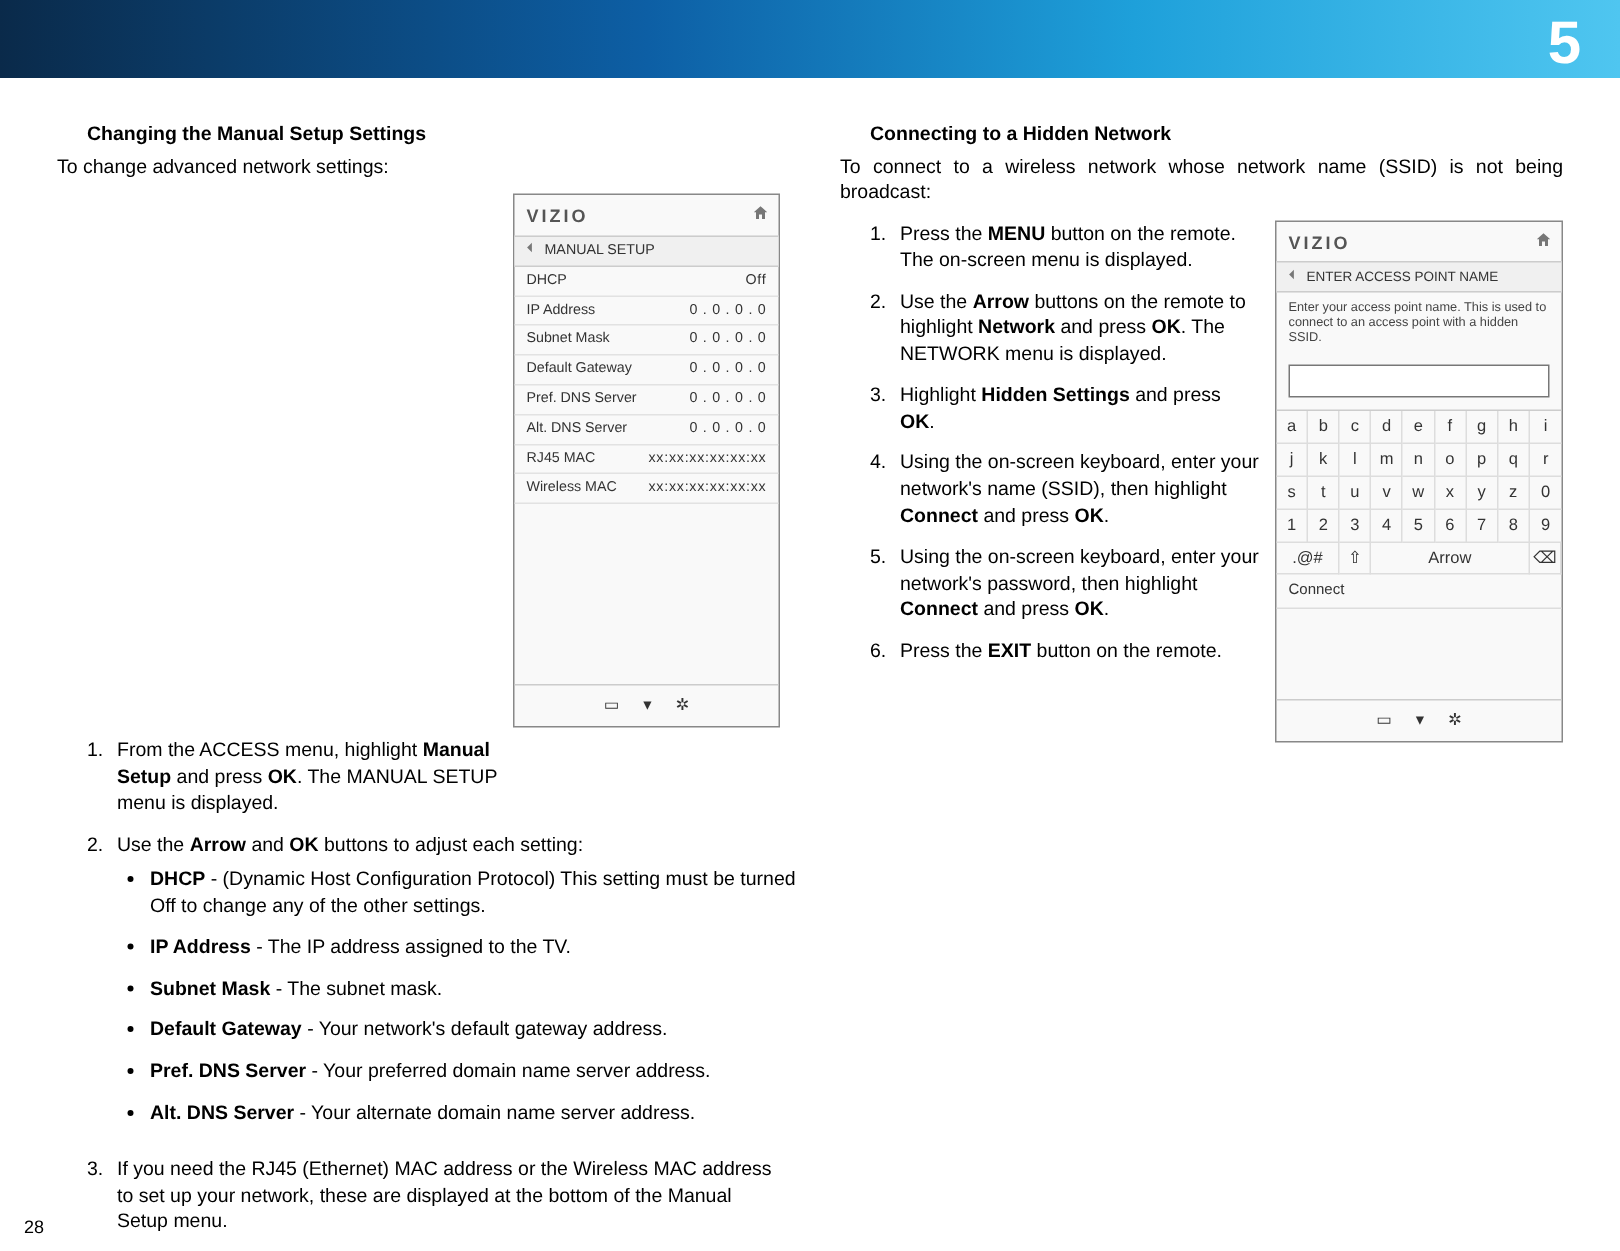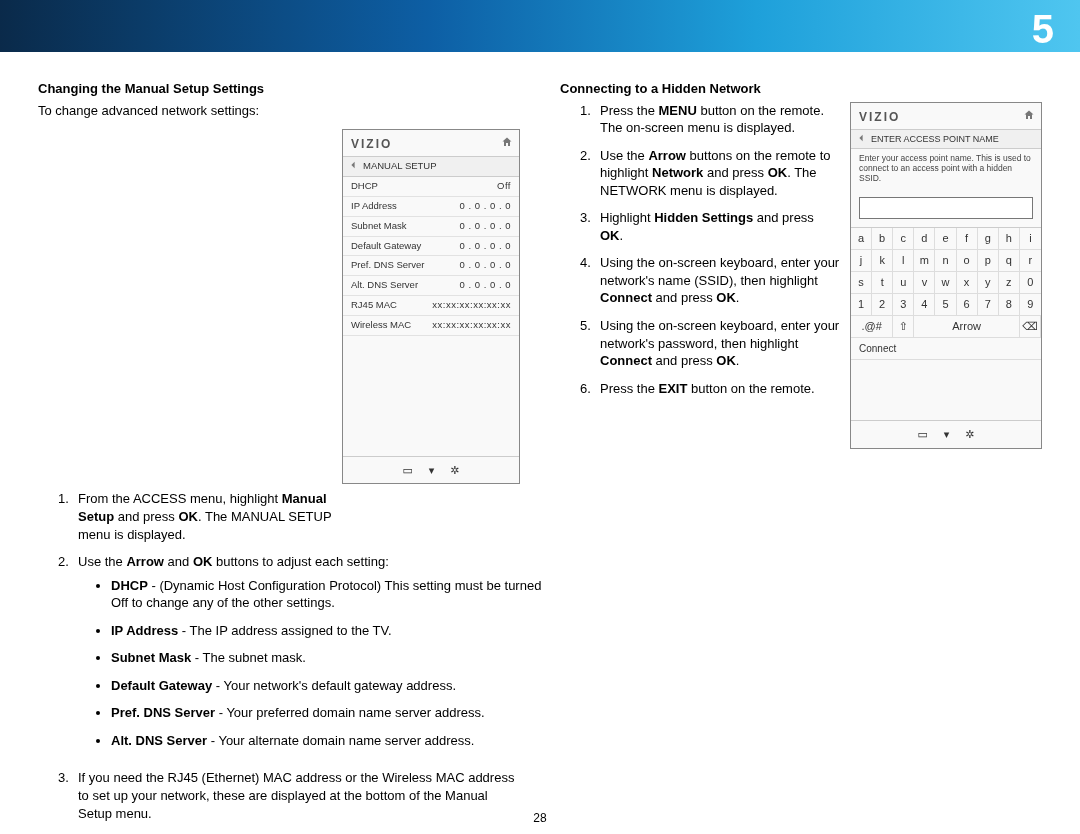--- a/index.html
+++ b/index.html
@@ -26,29 +26,29 @@
     font-size: 40px;
     font-weight: bold;
   }
   .columns {
     position: absolute;
     top: 80px; left: 38px; right: 38px; bottom: 30px;
     display: flex;
     gap: 40px;
   }
   .col { flex: 1; position: relative; }
-  .sect-title { font-weight: bold; margin-bottom: 4px; font-size: 13px; }
+  .sect-title { font-weight: bold; margin-bottom: 4px; font-size: 13px; margin-left: 20px; }
   p.justify { text-align: justify; margin-bottom: 10px; }
   p.lead    { margin-bottom: 10px; }
   .ol-wrap { padding-left: 20px; }
   .ol-item { display: flex; margin-bottom: 10px; }
   .ol-item .num { width: 20px; flex-shrink: 0; }
   .ol-item .body { flex: 1; }
   .bullets { padding-left: 14px; margin-top: 6px; }
-  .bullets li { margin-bottom: 10px; list-style: disc; margin-left: 19px; }
+  .bullets li { margin-bottom: 10px; list-style: disc; margin-left: 8px; }
   b { font-weight: bold; }
 
   
   .left-col .figure1 {
     float: right;
     width: 178px;
     margin-left: 10px;
     margin-bottom: 6px;
   }
   .left-col .narrow { width: 290px; } 
@@ -143,22 +143,22 @@
     border-top: none;
   }
   .ossk .spacer2 { height: 60px; }
   .ossk .footer-icons {
     border-top:1px solid #ccc; padding:6px;
     display:flex; justify-content:center; gap:16px; font-size:11px;
   }
 
   .page-num {
     position:absolute;
-    bottom:8px; left:0; right:0;
-    text-align:center; font-size:12px;
+    bottom:8px; left:16px; right:0;
+    text-align:left; font-size:12px;
   }
 </style>
 </head>
 <body>
 
 <div class="top-band"></div>
 <div class="chapter-num">5</div>
 
 <div class="columns">
 
@@ -247,20 +247,21 @@
       <div class="ol-item">
         <div class="num">3.</div>
         <div class="body justify">If you need the RJ45 (Ethernet) MAC address or the Wireless MAC address to set up your network, these are displayed at the bottom of the Manual Setup menu.</div>
       </div>
 
     </div>
   </div>
 
   <div class="col right-col">
     <div class="sect-title">Connecting to a Hidden Network</div>
+    <p class="justify">To connect to a wireless network whose network name (SSID) is not being broadcast:</p>
 
     <div class="figure2">
       <div class="ossk">
         <div class="titlebar">
           <span class="brand">VIZIO</span>
           <span>
             <svg width="12" height="12" viewBox="0 0 24 24">
                 <path fill="#777" d="M12 3l9 8h-3v9h-4v-6H10v6H6v-9H3z"></path>
               </svg>
           </span>

